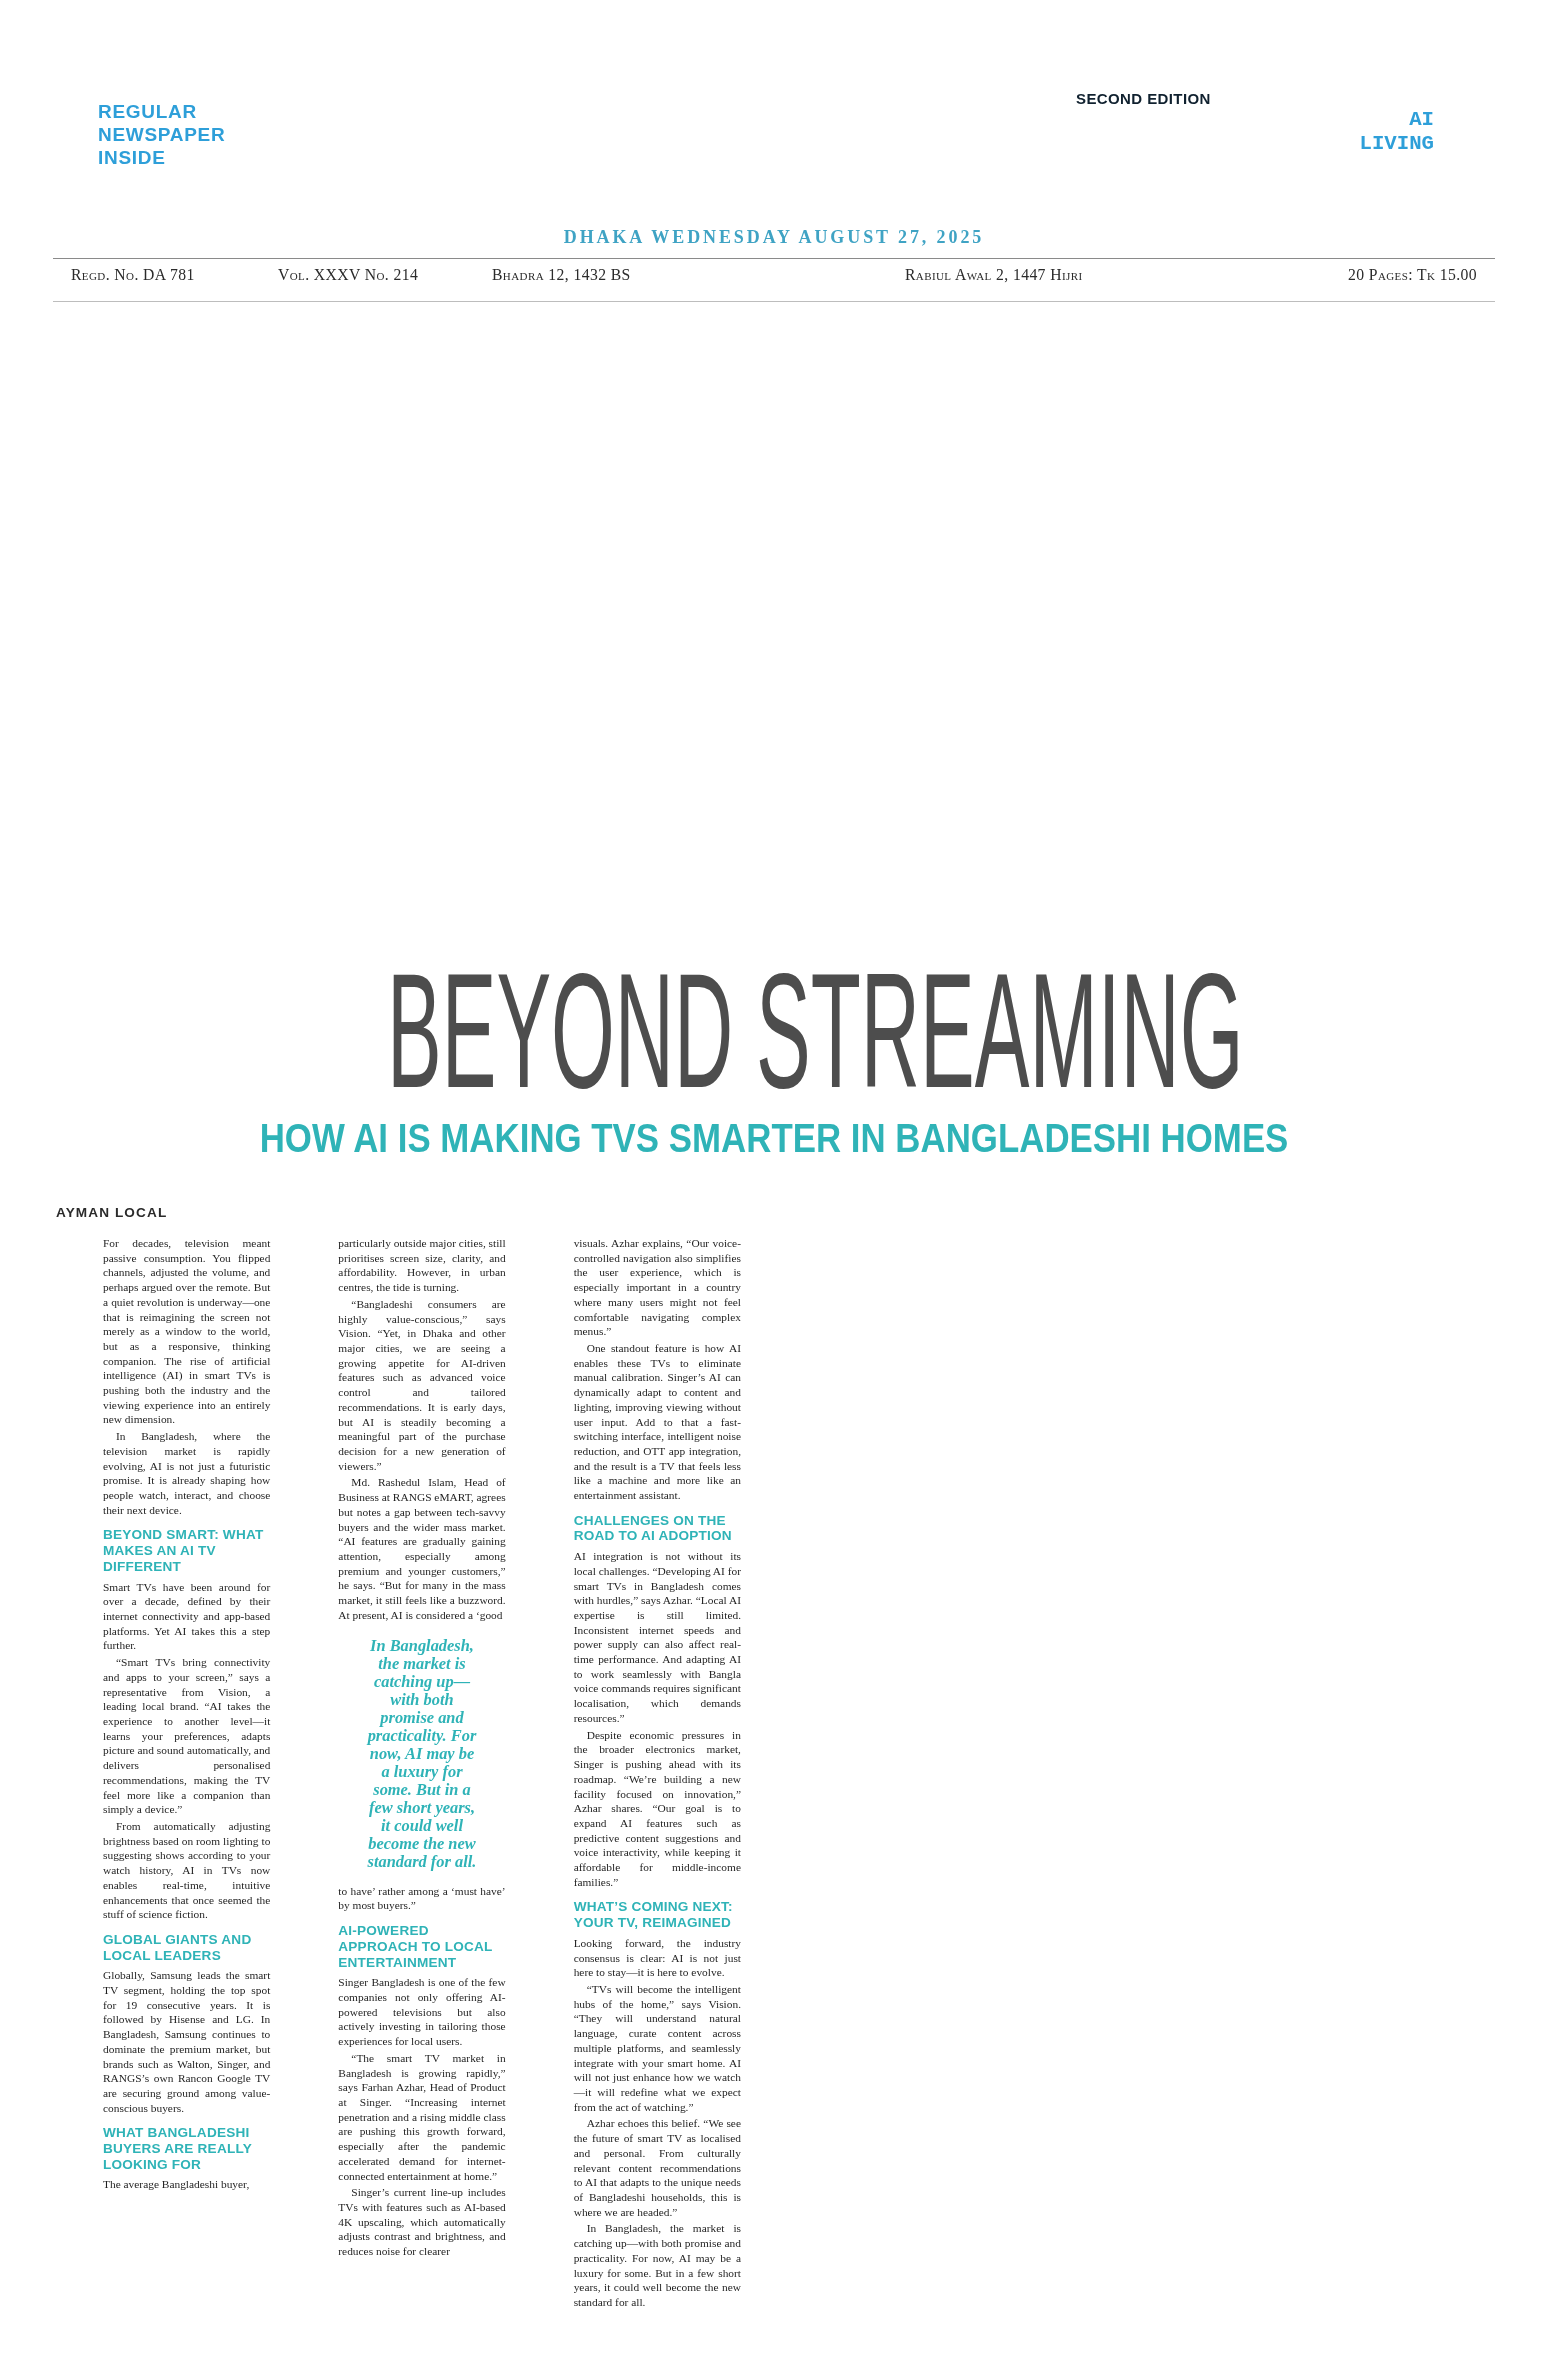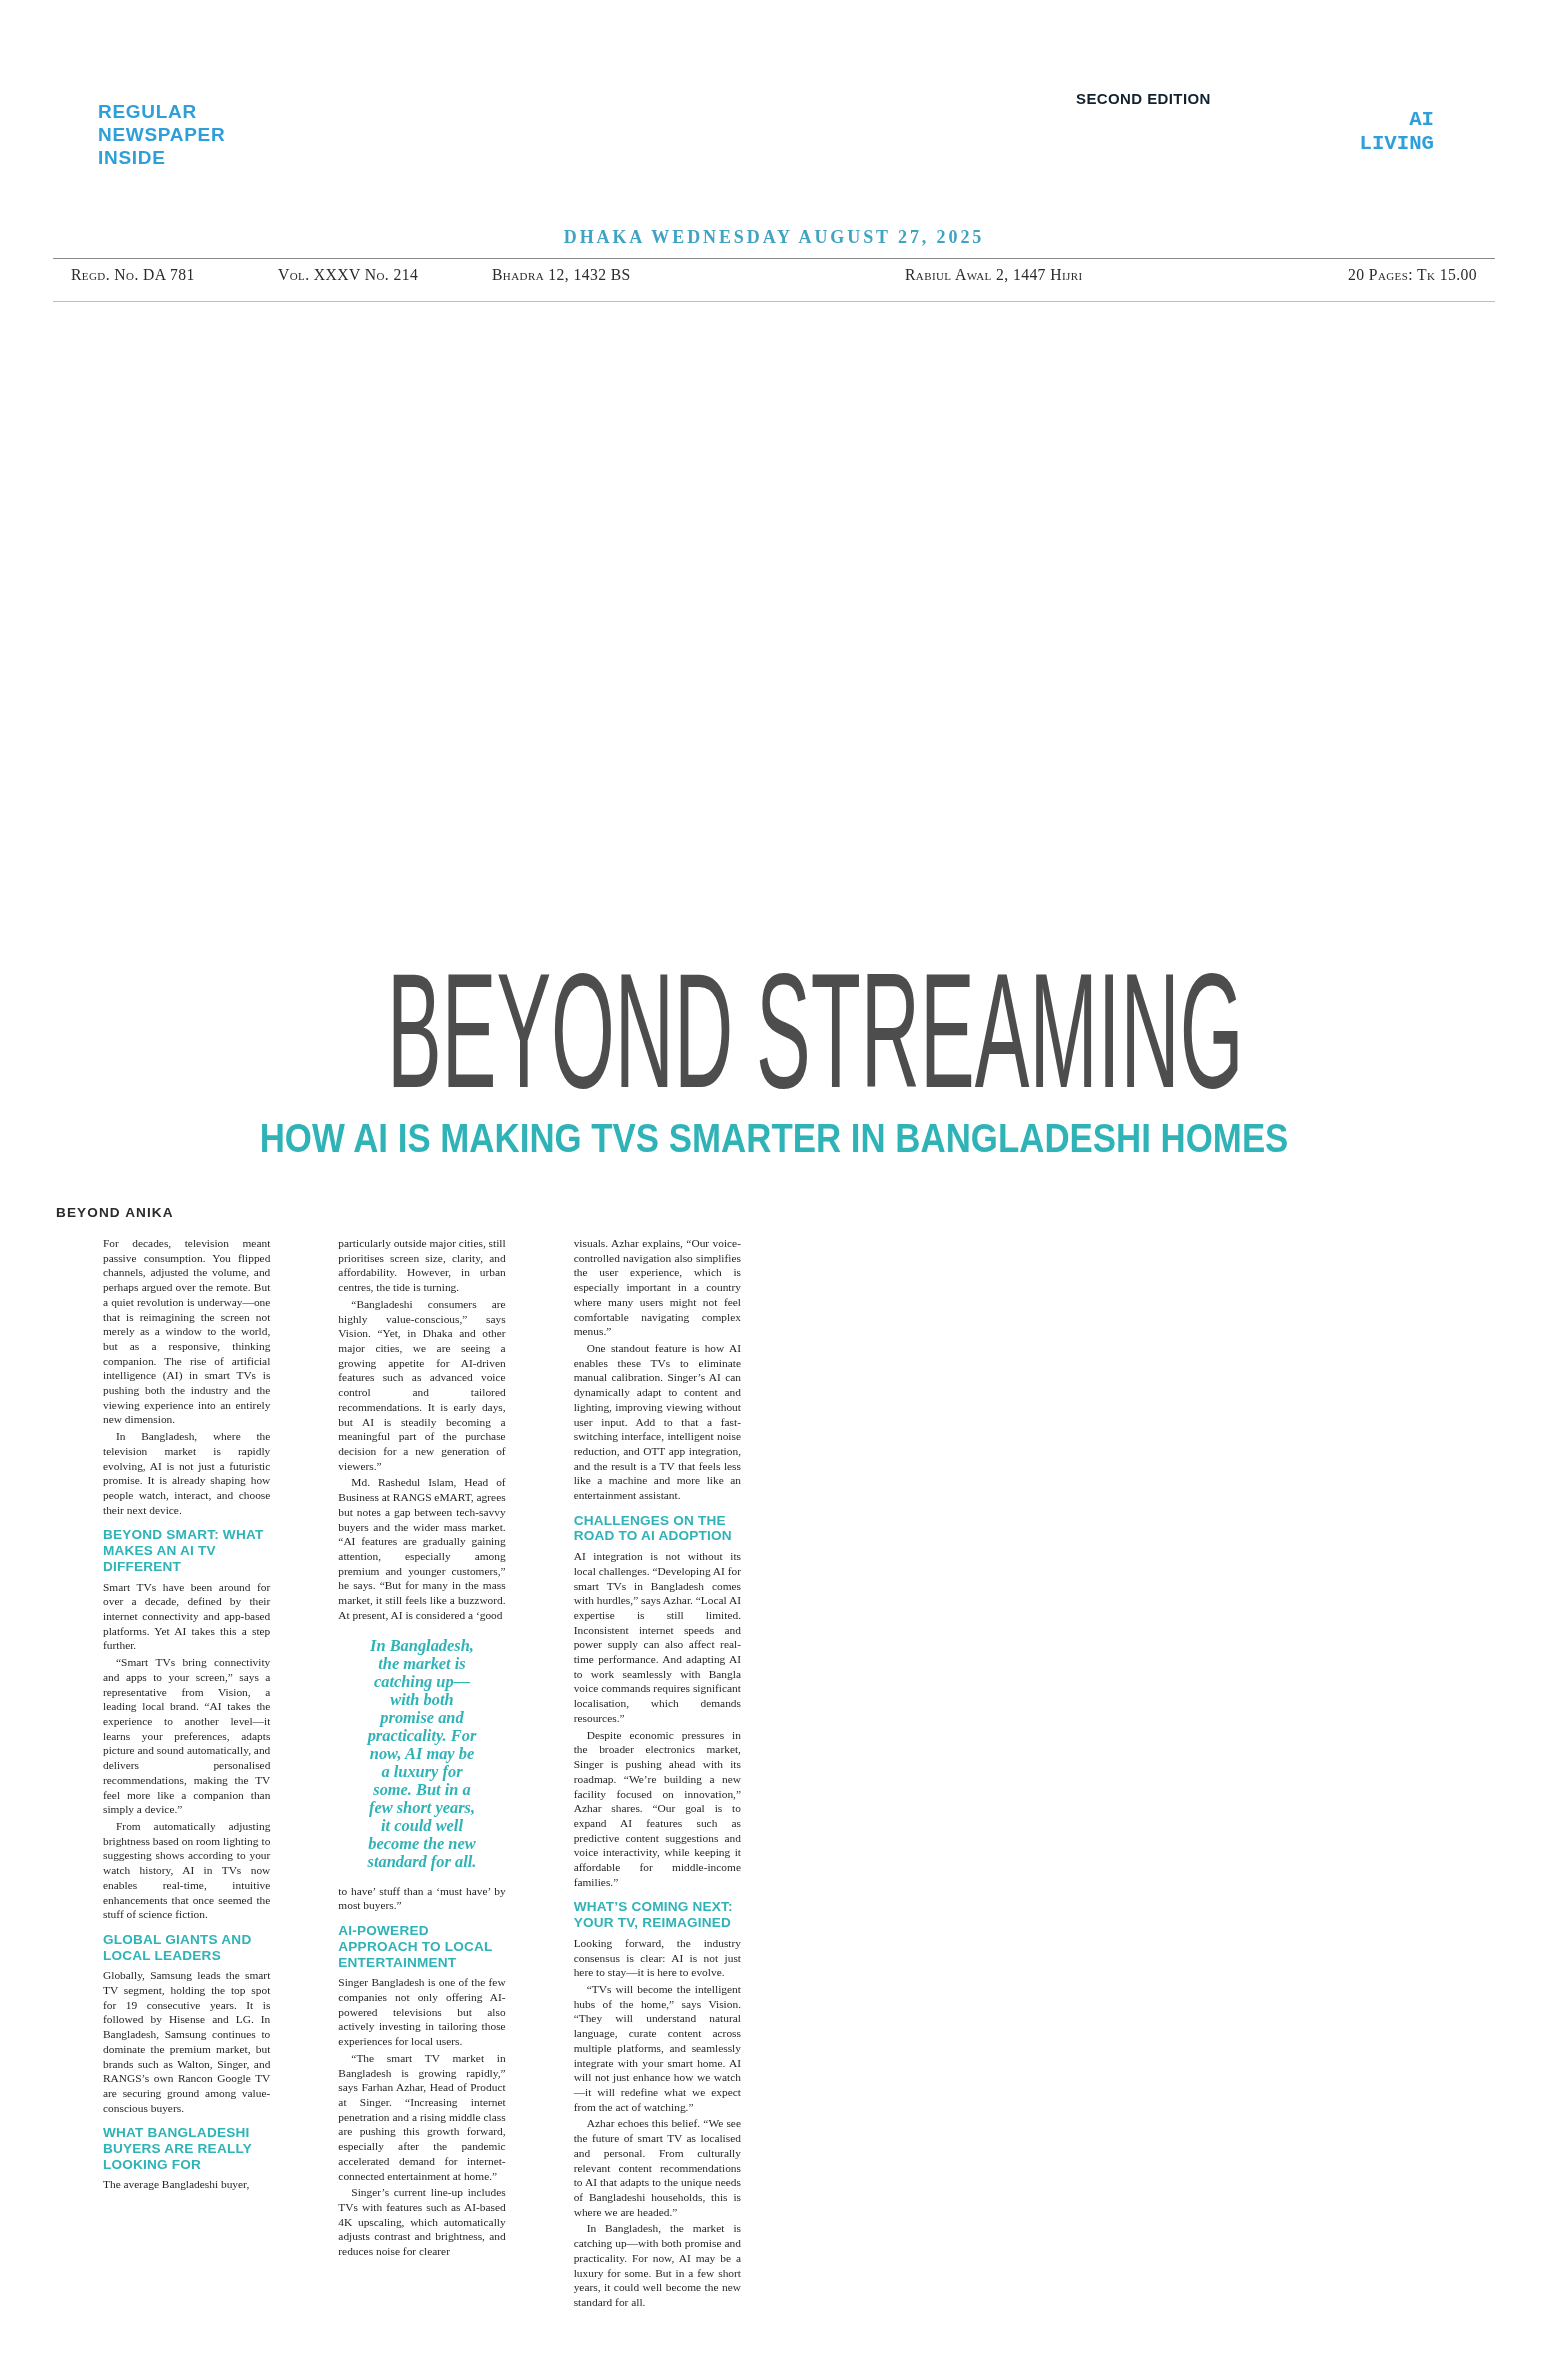--- a/index.html
+++ b/index.html
@@ -161,41 +161,41 @@
     <span class="info-item info-3">Rabiul Awal 2, 1447 Hijri</span>
     <span class="info-item info-4">20 Pages: Tk 15.00</span>
   </div>
 
   <div class="hero-image-area"></div>
   <div class="feature-image-area"></div>
 
   <div class="headline-title">BEYOND STREAMING</div>
   <div class="headline-sub">HOW AI IS MAKING TVS SMARTER IN BANGLADESHI HOMES</div>
 
-  <div class="byline">BEYOND ANIKA</div>
+  <div class="byline">AYMAN LOCAL</div>
 
   <div class="article">
       <div class="col">
         <p class="article-paragraph">For decades, television meant passive consumption. You flipped channels, adjusted the volume, and perhaps argued over the remote. But a quiet revolution is underway—one that is reimagining the screen not merely as a window to the world, but as a responsive, thinking companion. The rise of artificial intelligence (AI) in smart TVs is pushing both the industry and the viewing experience into an entirely new dimension.</p>
         <p class="article-paragraph indent">In Bangladesh, where the television market is rapidly evolving, AI is not just a futuristic promise. It is already shaping how people watch, interact, and choose their next device.</p>
         <h3 class="section-heading">BEYOND SMART: WHAT MAKES AN AI TV DIFFERENT</h3>
         <p class="article-paragraph">Smart TVs have been around for over a decade, defined by their internet connectivity and app-based platforms. Yet AI takes this a step further.</p>
         <p class="article-paragraph indent">“Smart TVs bring connectivity and apps to your screen,” says a representative from Vision, a leading local brand. “AI takes the experience to another level—it learns your preferences, adapts picture and sound automatically, and delivers personalised recommendations, making the TV feel more like a companion than simply a device.”</p>
         <p class="article-paragraph indent">From automatically adjusting brightness based on room lighting to suggesting shows according to your watch history, AI in TVs now enables real-time, intuitive enhancements that once seemed the stuff of science fiction.</p>
         <h3 class="section-heading">GLOBAL GIANTS AND LOCAL LEADERS</h3>
         <p class="article-paragraph">Globally, Samsung leads the smart TV segment, holding the top spot for 19 consecutive years. It is followed by Hisense and LG. In Bangladesh, Samsung continues to dominate the premium market, but brands such as Walton, Singer, and RANGS’s own Rancon Google TV are securing ground among value-conscious buyers.</p>
         <h3 class="section-heading">WHAT BANGLADESHI BUYERS ARE REALLY LOOKING FOR</h3>
         <p class="article-paragraph">The average Bangladeshi buyer,</p>
       </div>
       <div class="col">
         <p class="article-paragraph">particularly outside major cities, still prioritises screen size, clarity, and affordability. However, in urban centres, the tide is turning.</p>
         <p class="article-paragraph indent">“Bangladeshi consumers are highly value-conscious,” says Vision. “Yet, in Dhaka and other major cities, we are seeing a growing appetite for AI-driven features such as advanced voice control and tailored recommendations. It is early days, but AI is steadily becoming a meaningful part of the purchase decision for a new generation of viewers.”</p>
         <p class="article-paragraph indent">Md. Rashedul Islam, Head of Business at RANGS eMART, agrees but notes a gap between tech-savvy buyers and the wider mass market. “AI features are gradually gaining attention, especially among premium and younger customers,” he says. “But for many in the mass market, it still feels like a buzzword. At present, AI is considered a ‘good</p>
         <div class="pull-quote">In Bangladesh, the market is catching up—with both promise and practicality. For now, AI may be a luxury for some. But in a few short years, it could well become the new standard for all.</div>
-        <p class="article-paragraph">to have’ stuff than a ‘must have’ by most buyers.”</p>
+        <p class="article-paragraph">to have’ rather among a ‘must have’ by most buyers.”</p>
         <h3 class="section-heading">AI-POWERED APPROACH TO LOCAL ENTERTAINMENT</h3>
         <p class="article-paragraph">Singer Bangladesh is one of the few companies not only offering AI-powered televisions but also actively investing in tailoring those experiences for local users.</p>
         <p class="article-paragraph indent">“The smart TV market in Bangladesh is growing rapidly,” says Farhan Azhar, Head of Product at Singer. “Increasing internet penetration and a rising middle class are pushing this growth forward, especially after the pandemic accelerated demand for internet-connected entertainment at home.”</p>
         <p class="article-paragraph indent">Singer’s current line-up includes TVs with features such as AI-based 4K upscaling, which automatically adjusts contrast and brightness, and reduces noise for clearer</p>
       </div>
       <div class="col">
         <p class="article-paragraph">visuals. Azhar explains, “Our voice-controlled navigation also simplifies the user experience, which is especially important in a country where many users might not feel comfortable navigating complex menus.”</p>
         <p class="article-paragraph indent">One standout feature is how AI enables these TVs to eliminate manual calibration. Singer’s AI can dynamically adapt to content and lighting, improving viewing without user input. Add to that a fast-switching interface, intelligent noise reduction, and OTT app integration, and the result is a TV that feels less like a machine and more like an entertainment assistant.</p>
         <h3 class="section-heading">CHALLENGES ON THE ROAD TO AI ADOPTION</h3>
         <p class="article-paragraph">AI integration is not without its local challenges. “Developing AI for smart TVs in Bangladesh comes with hurdles,” says Azhar. “Local AI expertise is still limited. Inconsistent internet speeds and power supply can also affect real-time performance. And adapting AI to work seamlessly with Bangla voice commands requires significant localisation, which demands resources.”</p>

